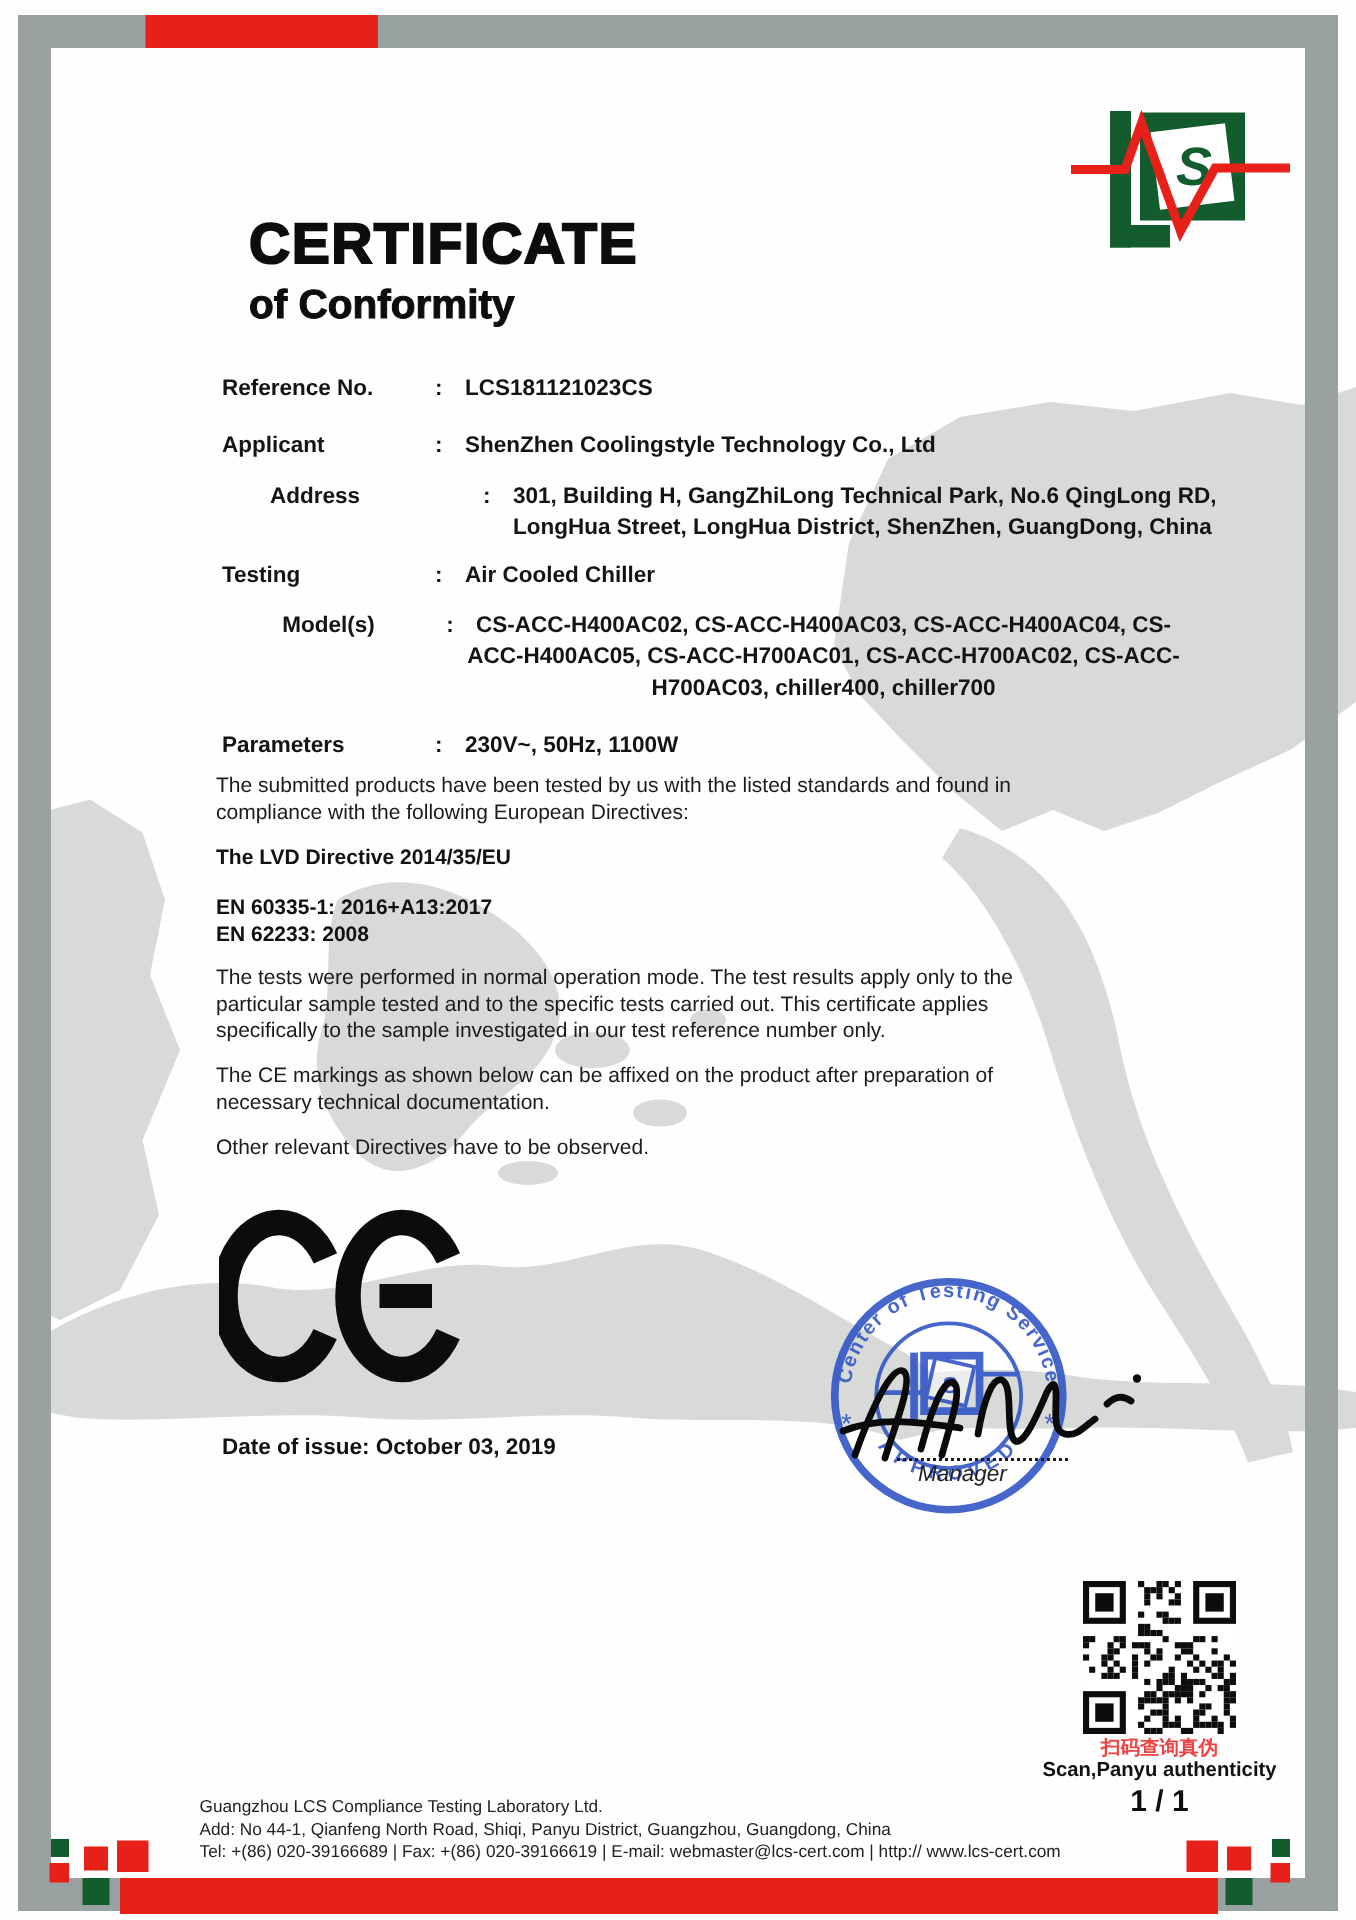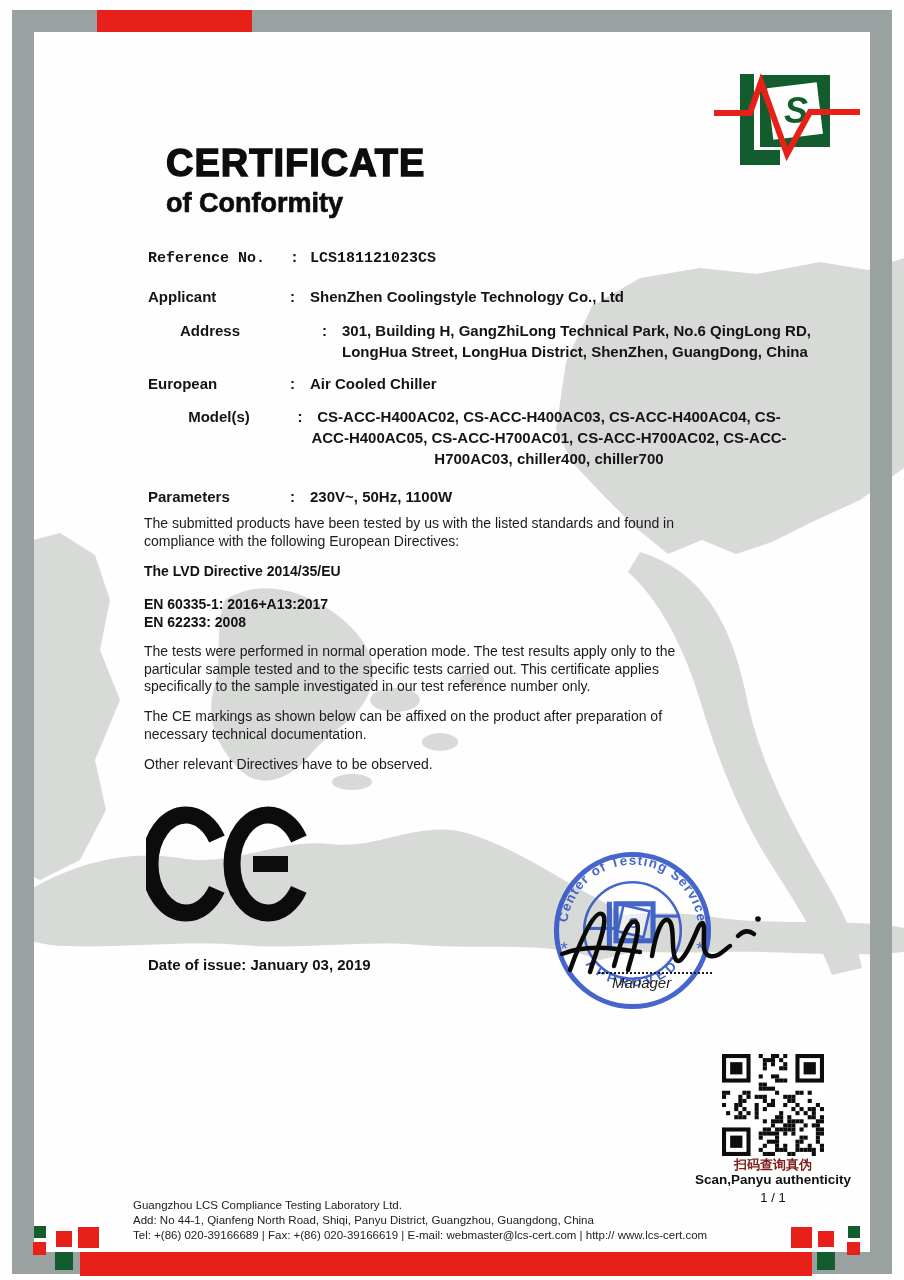--- a/index.html
+++ b/index.html
@@ -23,25 +23,25 @@
   .field .lbl{flex:0 0 142px;}
   .field .sep{flex:0 0 20px;}
   .field .val{flex:1;white-space:pre-line;}
   .para{left:144px;width:625px;font-size:14px;line-height:17.6px;color:#1b1b1b;
         white-space:pre-line;}
   .para.bold{font-weight:bold;color:#121212;}
   .date{left:148px;top:956px;font-size:15px;font-weight:bold;color:#121212;}
   .manager{left:612px;top:974px;font-size:15px;color:#222;z-index:6;font-style:italic;}
   .dotline{left:598px;top:955px;width:114px;height:17px;border-bottom:2px dotted #1c1c1c;z-index:6;}
   .qr-caption-zh{left:698px;top:1156px;width:150px;text-align:center;font-size:13px;
-        font-weight:bold;color:#7f1d1d;}
+        font-weight:bold;color:#ef4444;}
   .qr-caption-en{left:684px;top:1172px;width:178px;text-align:center;font-size:13.5px;
         font-weight:bold;color:#111;}
-  .page-ind{left:722px;top:1190px;width:102px;text-align:center;font-size:13px;
-        font-weight:normal;color:#0e0e0e;}
+  .page-ind{left:722px;top:1190px;width:102px;text-align:center;font-size:20px;
+        font-weight:bold;color:#0e0e0e;}
   .footer{left:133px;top:1154px;width:620px;font-size:11.5px;line-height:15.2px;color:#222;margin-top:44px;}
   svg text{font-family:"Liberation Sans",sans-serif;}
 </style>
 </head>
 <body>
 
 <div class="page">
 
   <svg class="abs map" width="904" height="1280" viewBox="0 0 904 1280">
     <g fill="#d7dad7">
@@ -87,38 +87,38 @@
     <rect x="28" y="88" width="40" height="15" fill="#135c2e"></rect>
     <rect x="48" y="13" width="70" height="72" fill="#135c2e"></rect>
     <rect x="58" y="23" width="50" height="52" fill="#ffffff" transform="rotate(-7 83 49)"></rect>
     <text x="84" y="61" font-size="36" font-weight="bold" font-style="italic" fill="#135c2e" text-anchor="middle">S</text>
     <polyline points="2,51 38,51 49,20 75,92 98,50 148,50" fill="none" stroke="#e8201a" stroke-width="6"></polyline>
   </svg>
 
   <div class="abs content subtitle">of Conformity</div>
   <div class="abs content title">CERTIFICATE</div>
 
-  <div class="abs content field" style="top:248px;font-family:Liberation Mono, monospace;">
+  <div class="abs content field" style="top:248px;">
     <span class="lbl">Reference No.</span>
     <span class="sep">:</span>
     <span class="val">LCS181121023CS</span>
   </div>
   <div class="abs content field" style="top:286px;">
     <span class="lbl">Applicant</span>
     <span class="sep">:</span>
     <span class="val">ShenZhen Coolingstyle Technology Co., Ltd</span>
   </div>
   <div class="abs content field" style="top:320px;margin-left:32px;">
     <span class="lbl">Address</span>
     <span class="sep">:</span>
     <span class="val">301, Building H, GangZhiLong Technical Park, No.6 QingLong RD,
 LongHua Street, LongHua District, ShenZhen, GuangDong, China</span>
   </div>
   <div class="abs content field" style="top:373px;">
-    <span class="lbl">European</span>
+    <span class="lbl">Testing</span>
     <span class="sep">:</span>
     <span class="val">Air Cooled Chiller</span>
   </div>
   <div class="abs content field" style="top:406px;text-align:center;">
     <span class="lbl">Model(s)</span>
     <span class="sep">:</span>
     <span class="val">CS-ACC-H400AC02, CS-ACC-H400AC03, CS-ACC-H400AC04, CS-
 ACC-H400AC05, CS-ACC-H700AC01, CS-ACC-H700AC02, CS-ACC-
 H700AC03, chiller400, chiller700</span>
   </div>
@@ -139,21 +139,21 @@
   <div class="abs content para" style="top:708px;">The CE markings as shown below can be affixed on the product after preparation of
 necessary technical documentation.</div>
   <div class="abs content para" style="top:756px;">Other relevant Directives have to be observed.</div>
 
   <svg class="abs content" style="left:146px;top:806px;" width="170" height="116" viewBox="0 0 170 116">
     <ellipse cx="40" cy="58" rx="36" ry="49" fill="none" stroke="#0c0c0c" stroke-width="17" stroke-dasharray="216.4 52.2" stroke-dashoffset="242.5"></ellipse>
     <ellipse cx="122" cy="58" rx="36" ry="49" fill="none" stroke="#0c0c0c" stroke-width="17" stroke-dasharray="216.4 52.2" stroke-dashoffset="242.5"></ellipse>
     <rect x="107" y="50" width="35" height="16" fill="#0c0c0c"></rect>
   </svg>
 
-  <div class="abs content date">Date of issue: January 03, 2019</div>
+  <div class="abs content date">Date of issue: October 03, 2019</div>
 
   <svg class="abs content" style="left:538px;top:846px;opacity:.88;" width="190" height="170" viewBox="0 0 185 165">
     <defs>
       <path id="arcTop" d="M 34 109 A 64 64 0 1 1 150 109"></path>
       <path id="arcBottom" d="M 36 98 A 60 60 0 0 0 148 98"></path>
     </defs>
     <g stroke="#2d52c5" fill="none">
       <circle cx="92" cy="82" r="74" stroke-width="5"></circle>
       <circle cx="92" cy="82" r="47" stroke-width="2.5"></circle>
     </g>

